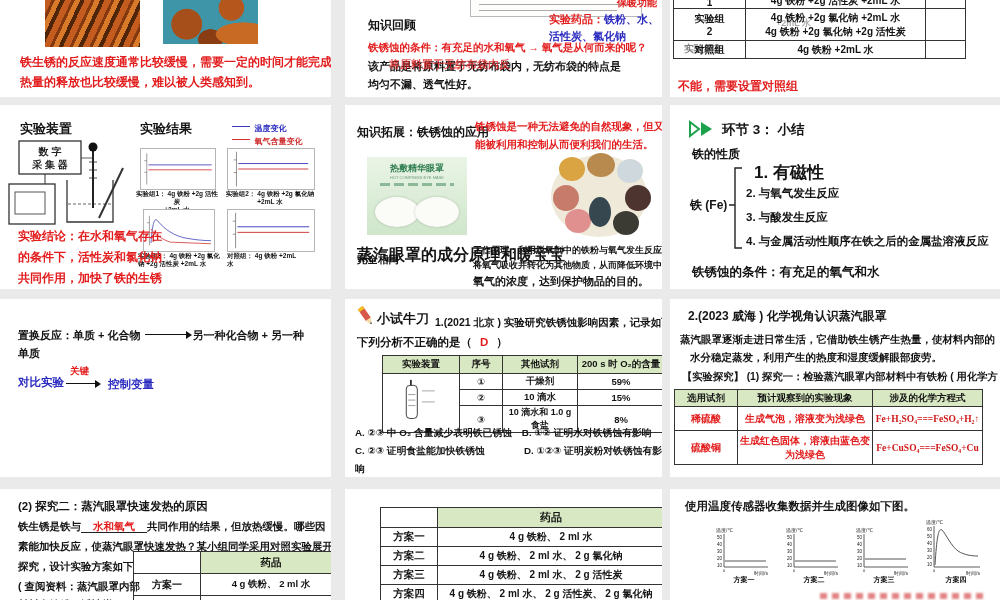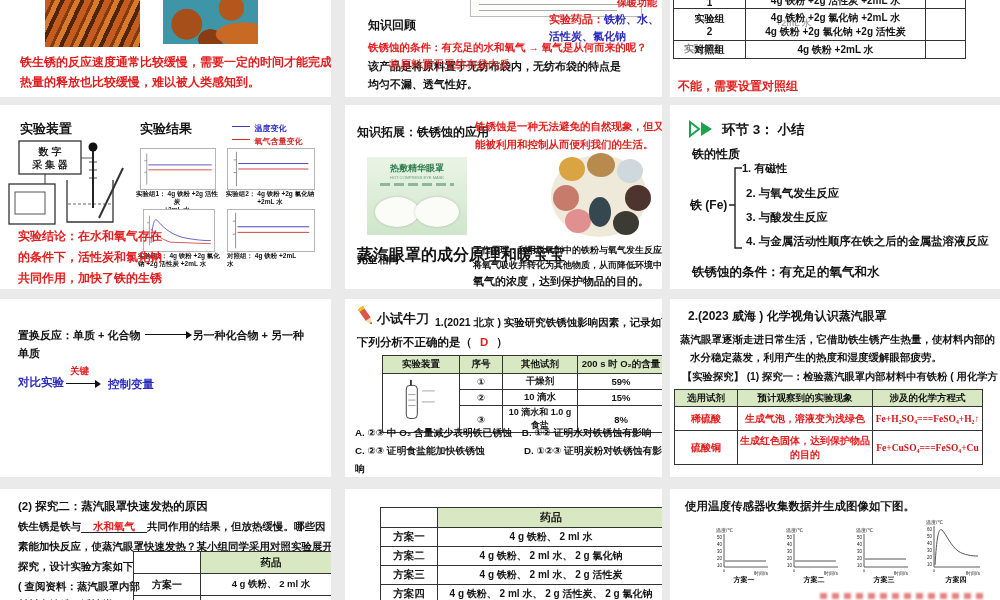--- a/index.html
+++ b/index.html
@@ -180,21 +180,21 @@
     <svg style="position:absolute;left:18px;top:15px" width="30" height="18" viewBox="0 0 30 18">
       <polygon points="2,2 11,9 2,16" fill="none" stroke="#1ca24d" stroke-width="2"></polygon>
       <polygon points="13,2 24,9 13,16" fill="#1ca24d"></polygon>
     </svg>
     <div class="t" style="left:52px;top:17px;font-size:13.5px">环节 3： 小结</div>
     <div class="t" style="left:22px;top:42px;font-size:12px">铁的性质</div>
     <div class="t" style="left:20px;top:93px;font-size:12px">铁 (Fe)</div>
     <svg style="position:absolute;left:58px;top:60px" width="16" height="86" viewBox="0 0 16 86">
       <path d="M14,3 H7 V40 H1 M7,40 V83 H14" fill="none" stroke="#222" stroke-width="1.4"></path>
     </svg>
-    <div class="t" style="left:72px;top:57px;font-size:11px">1. 有磁性</div>
+    <div class="t" style="left:84px;top:57px;font-size:17px">1. 有磁性</div>
     <div class="t" style="left:76px;top:81px;font-size:11.5px">2. 与氧气发生反应</div>
     <div class="t" style="left:76px;top:105px;font-size:11.5px">3. 与酸发生反应</div>
     <div class="t" style="left:76px;top:129px;font-size:11.5px">4. 与金属活动性顺序在铁之后的金属盐溶液反应</div>
     <div class="t" style="left:22px;top:160px;font-size:12.5px">铁锈蚀的条件：有充足的氧气和水</div>
   </section>
 
   <section class="slide" style="left:0;top:299px;width:331px;height:178px">
     <div class="t" style="left:18px;top:30px;font-size:11px">
       <span>置换反应：单质 + 化合物</span><span class="arrow" style="width:44px;margin:0 4px 3px 4px"></span><span>另一种化合物 + 另一种</span>
     </div>
@@ -272,21 +272,21 @@
         <td style="width:130px;font-size:9.5px">预计观察到的实验现象</td>
         <td style="width:105px;font-size:9.5px">涉及的化学方程式</td>
       </tr>
       <tr style="height:24px">
         <td class="red" style="font-size:10px">稀硫酸</td>
         <td class="red" style="font-size:10px">生成气泡，溶液变为浅绿色</td>
         <td class="eq" style="font-size:9.5px">Fe+H₂SO₄===FeSO₄+H₂↑</td>
       </tr>
       <tr style="height:34px">
         <td class="red" style="font-size:10px">硫酸铜</td>
-        <td class="red" style="font-size:10px;white-space:normal">生成红色固体，达到保护物品的目的</td>
+        <td class="red" style="font-size:10px;white-space:normal">生成红色固体，溶液由蓝色变为浅绿色</td>
         <td class="eq" style="font-size:9.5px">Fe+CuSO₄===FeSO₄+Cu</td>
       </tr>
     </tbody>
       </table>
   </section>
 
   <section class="slide" style="left:0;top:489px;width:331px;height:184px">
     <div class="t" style="left:18px;top:10px;font-size:11.5px">(2) 探究二：蒸汽眼罩快速发热的原因</div>
     <div class="t" style="left:18px;top:31px;font-size:10.5px">
       <span>铁生锈是铁与</span><span class="red" style="padding:0 12px;border-bottom:1.6px solid #222">水和氧气</span><span>共同作用的结果，但放热缓慢。哪些因</span>

